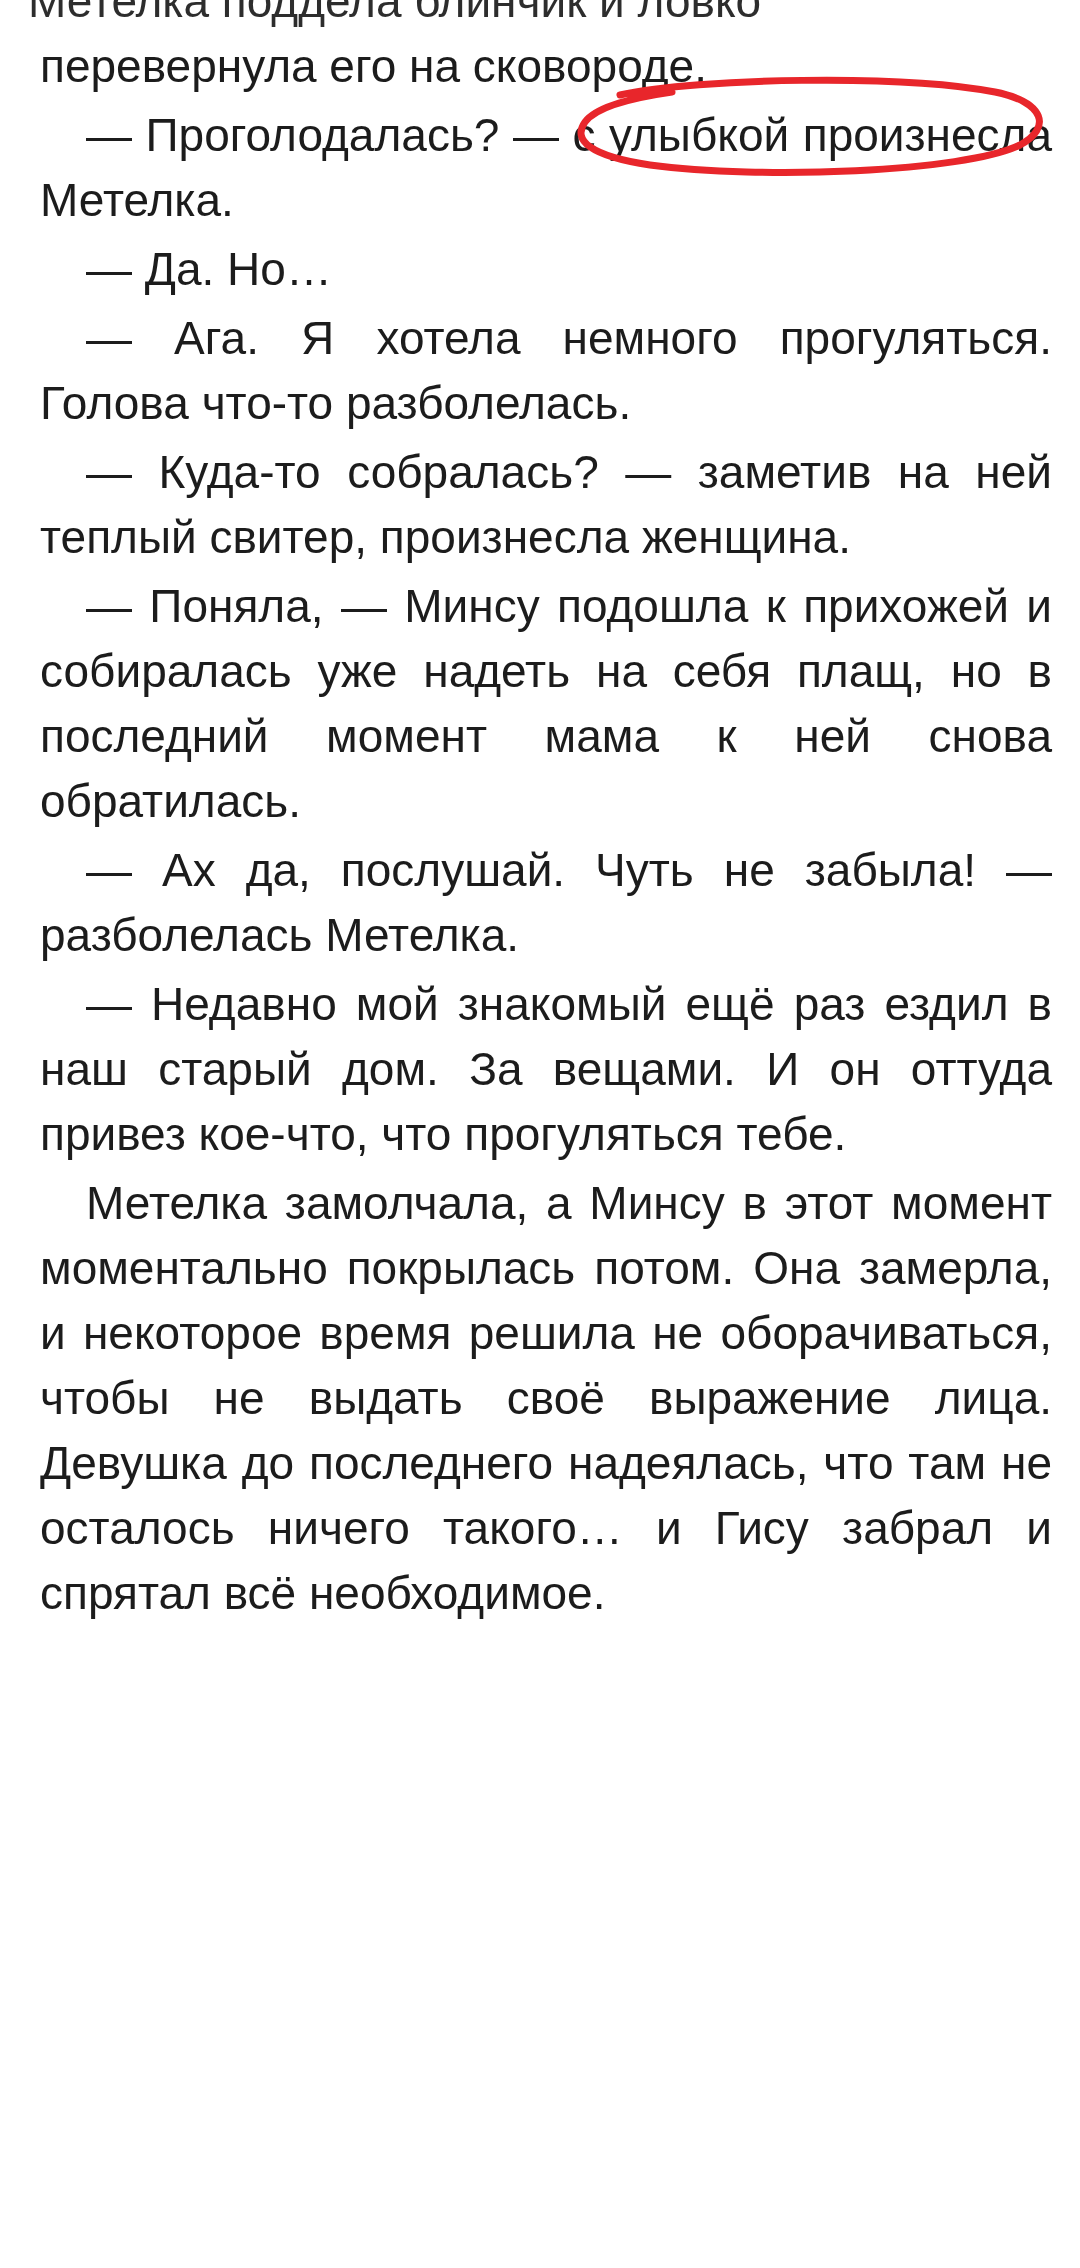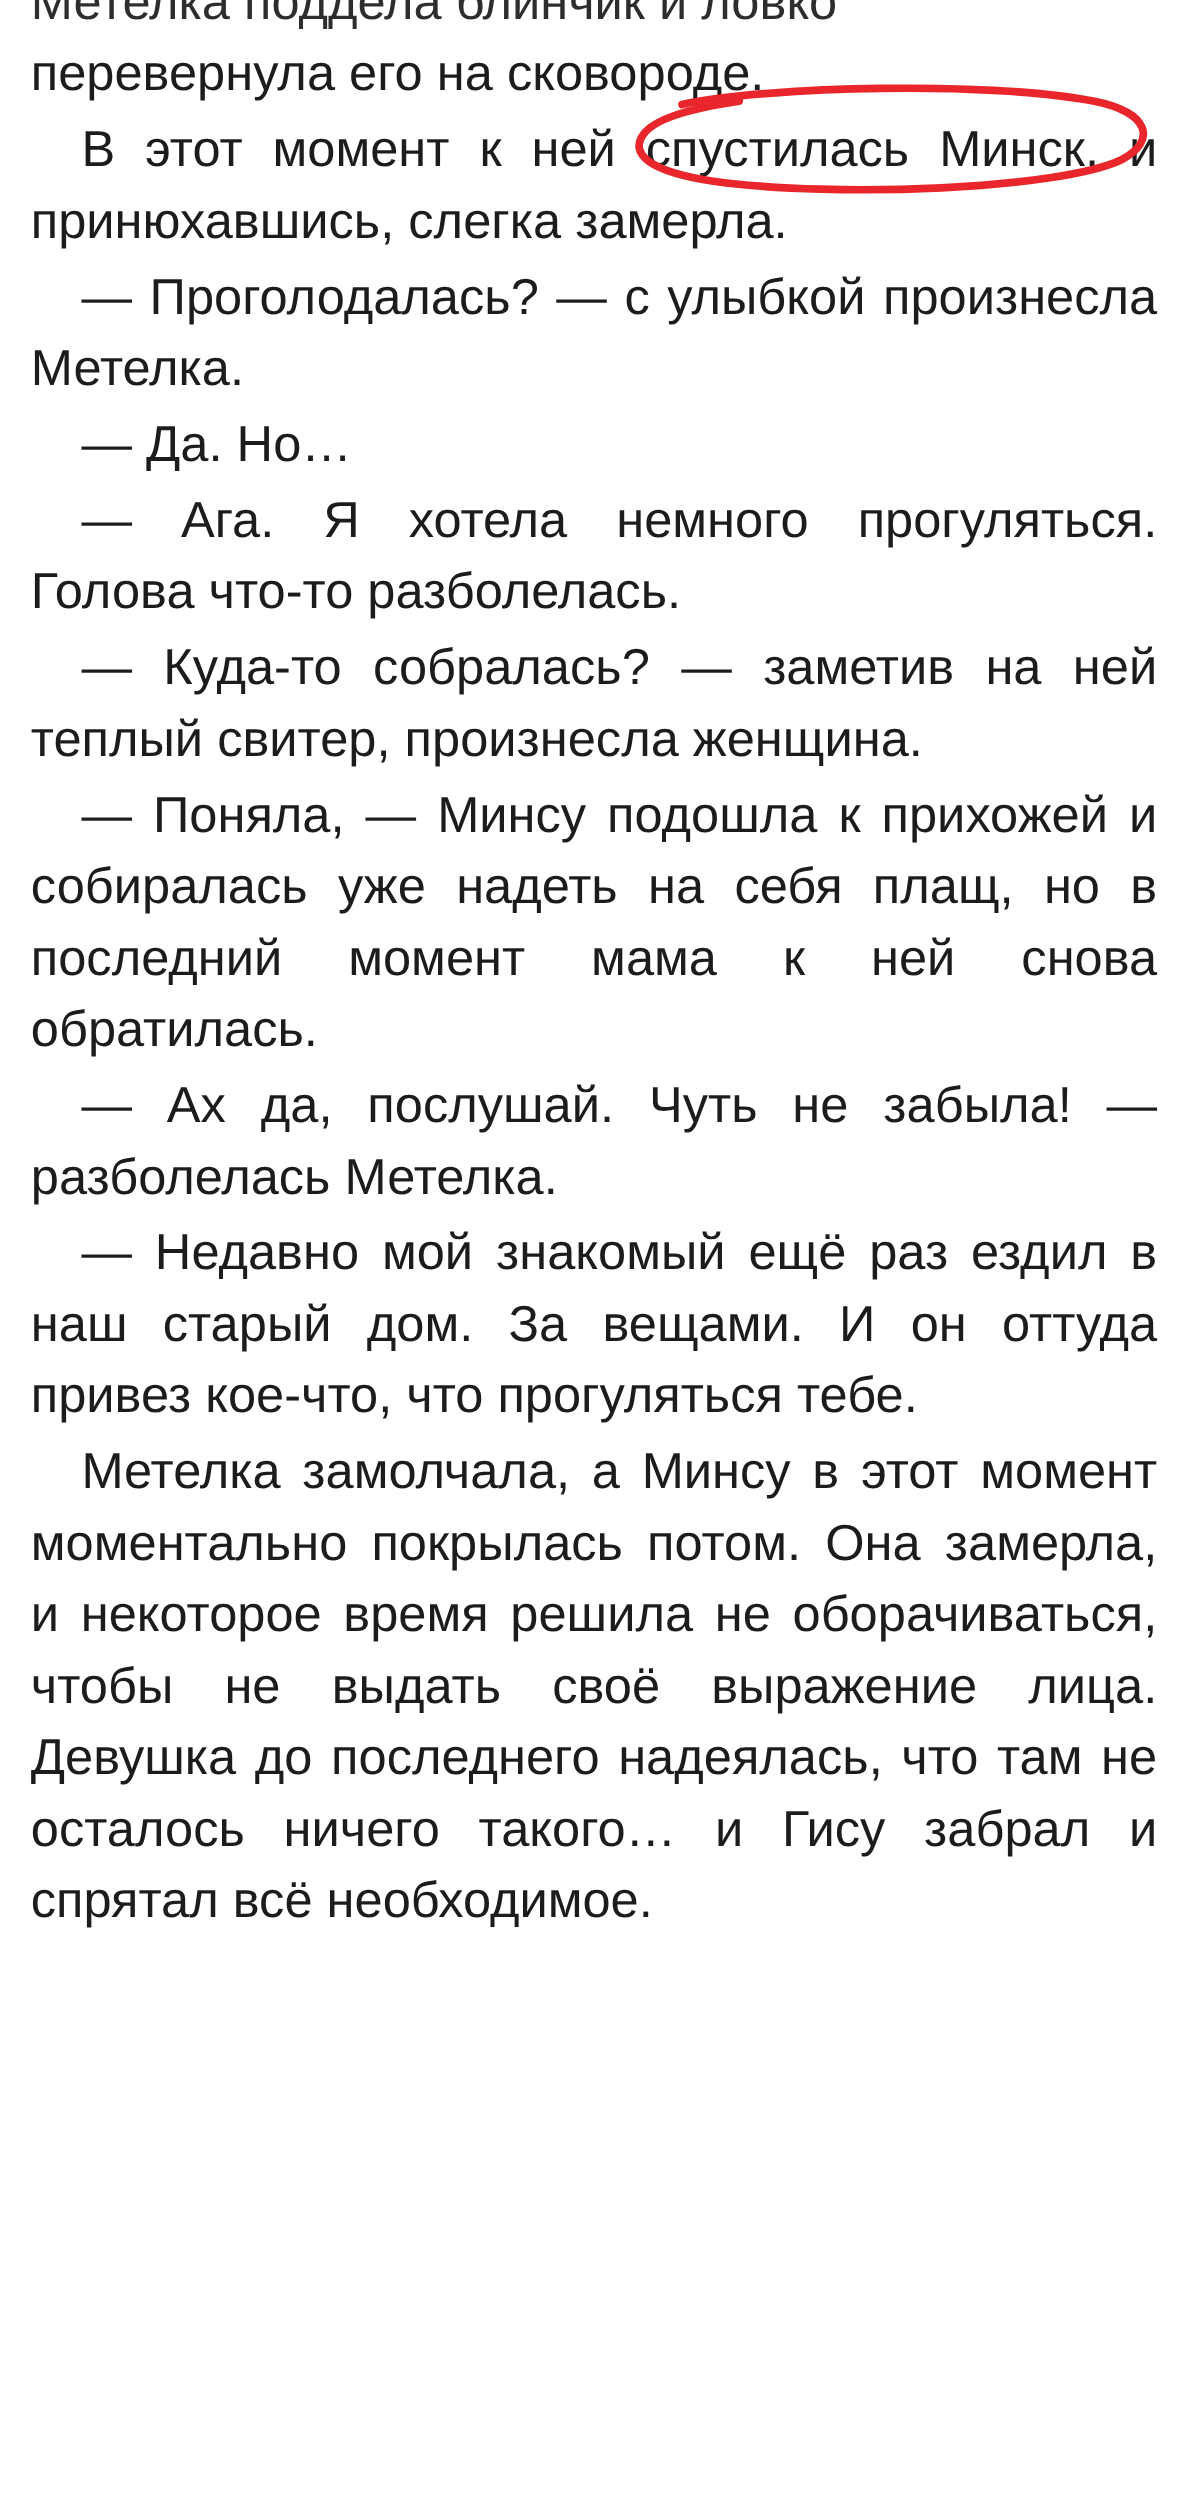--- a/index.html
+++ b/index.html
@@ -19,21 +19,21 @@
     min-height: 2268px;
     box-sizing: border-box;
     padding: 0 28px;
     overflow: hidden;
   }
   .reader-text {
     position: relative;
     padding-top: 0;
   }
   p {
-    margin: 0 0 4px 0;
+    margin: 0 0 4px 12px;
     font-size: 46px;
     line-height: 65px;
     text-align: justify;
     text-justify: inter-word;
     letter-spacing: 0px;
     word-spacing: 0px;
     color: #1c1c1c;
   }
   p.indent {
     text-indent: 46px;
@@ -67,21 +67,20 @@
 
 <div class="page">
 
   <div class="reader-text">
 
     <div class="clip-window">
       <p>Метелка поддела блинчик и ловко</p>
     </div>
 
     <p>перевернула его на сковороде.</p>
-    <p class="indent">В этот момент к ней спустилась Минск, и принюхавшись, слегка замерла.</p>
     <p class="indent">— Проголодалась? — с улыбкой произнесла Метелка.</p>
     <p class="indent">— Да. Но…</p>
     <p class="indent">— Ага. Я хотела немного прогуляться. Голова что-то разболелась.</p>
     <p class="indent">— Куда-то собралась? — заметив на ней теплый свитер, произнесла женщина.</p>
     <p class="indent">— Поняла, — Минсу подошла к прихожей и собиралась уже надеть на себя плащ, но в последний момент мама к ней снова обратилась.</p>
     <p class="indent">— Ах да, послушай. Чуть не забыла! — разболелась Метелка.</p>
     <p class="indent">— Недавно мой знакомый ещё раз ездил в наш старый дом. За вещами. И он оттуда привез кое-что, что прогуляться тебе.</p>
     <p class="indent">Метелка замолчала, а Минсу в этот момент моментально покрылась потом. Она замерла, и некоторое время решила не оборачиваться, чтобы не выдать своё выражение лица. Девушка до последнего надеялась, что там не осталось ничего такого… и Гису забрал и спрятал всё необходимое.</p>
 
   </div>

